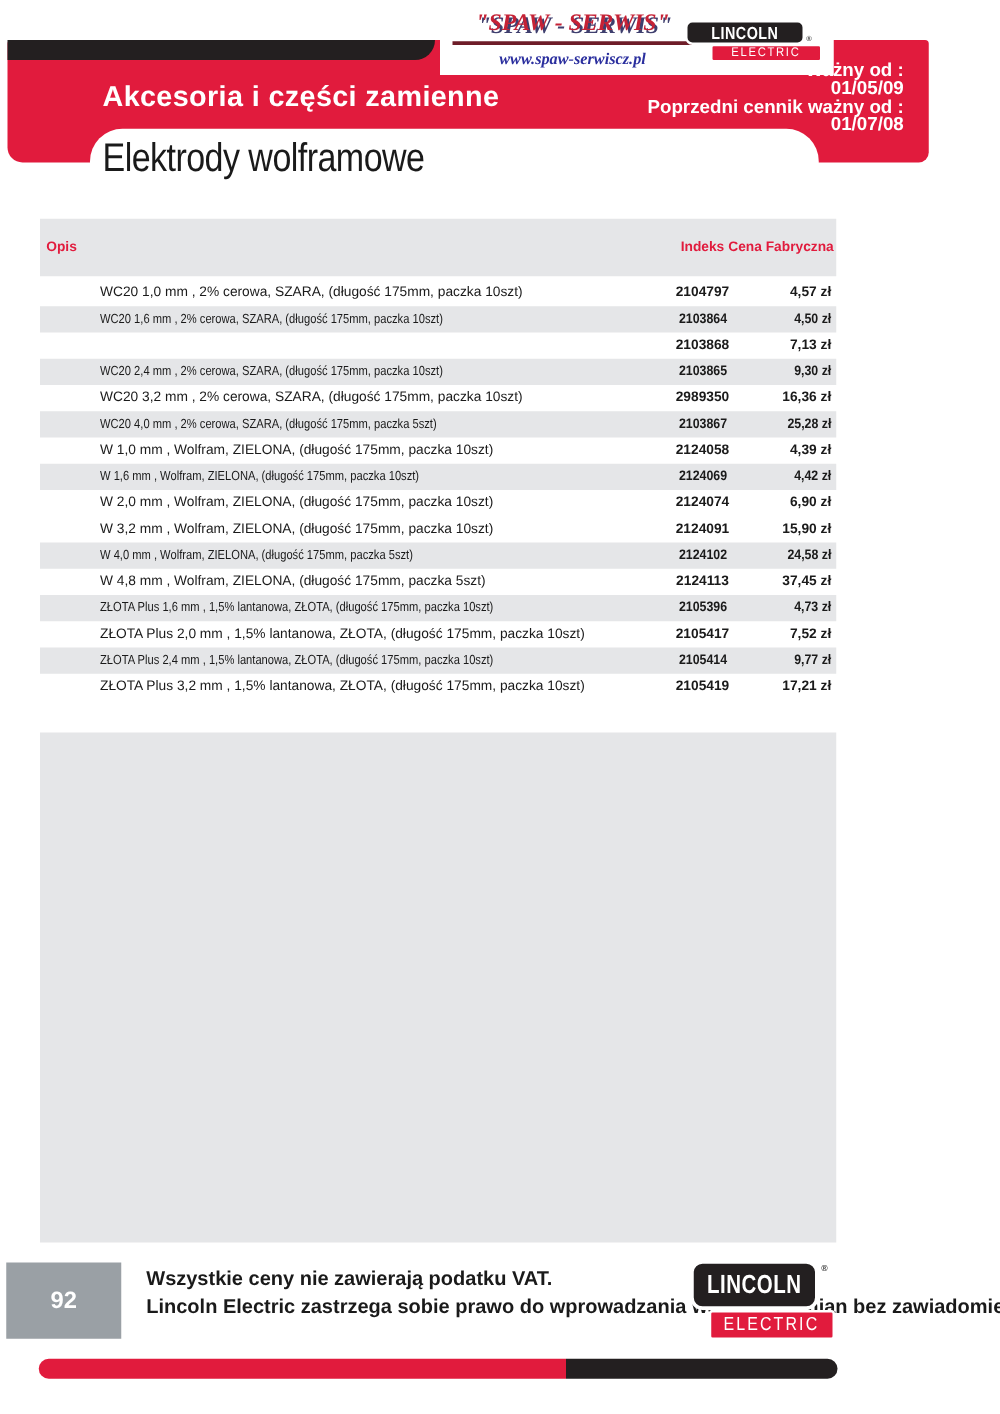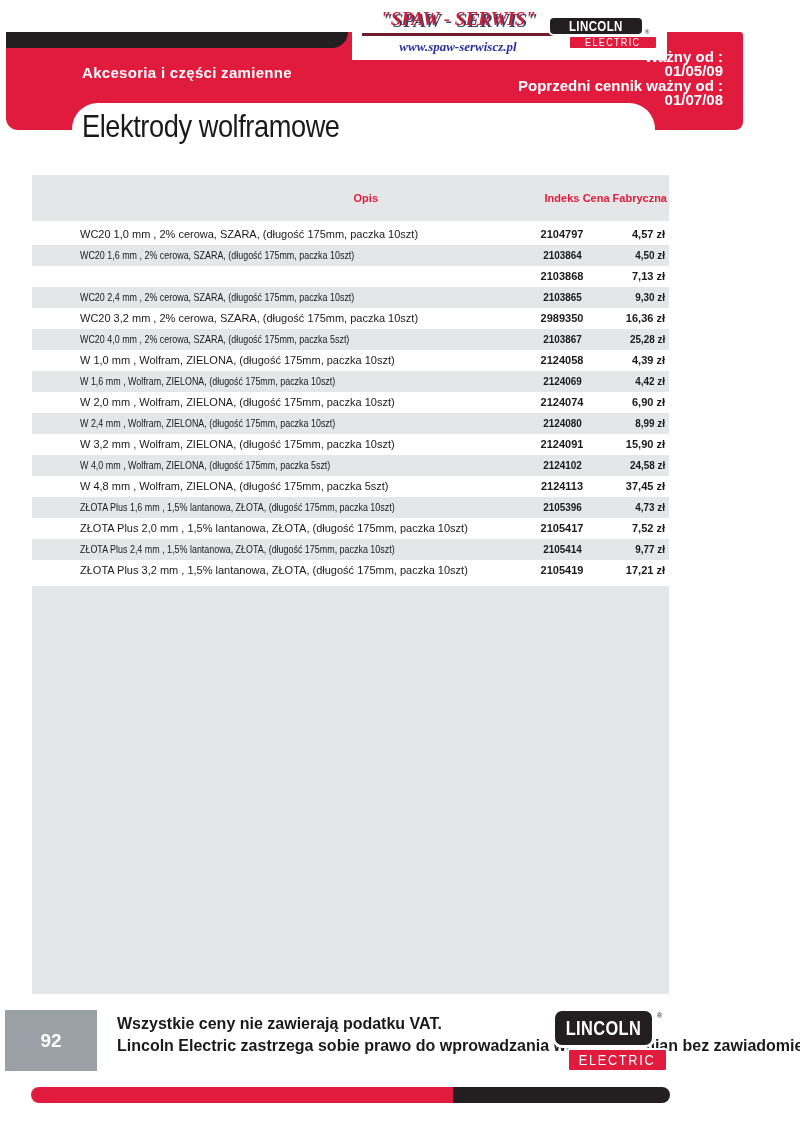--- a/index.html
+++ b/index.html
@@ -29,31 +29,31 @@
     color:#fff;font-weight:bold;text-align:center;overflow:visible;white-space:nowrap;}
   .lin-box-hdr{left:196px;top:16px;width:96px;height:20px;font-size:14px;line-height:16px;}
   .lin-box-hdr .stretch{display:inline-block;transform:scaleX(.82);transform-origin:center;letter-spacing:.5px;}
   .reg-hdr{left:293px;top:29px;font-size:6px;color:#555;font-weight:bold;}
   .ele-box{box-sizing:border-box;background:#e11b3d;border:2px solid #fff;border-radius:3px;
     color:#fff;font-weight:normal;text-align:center;white-space:nowrap;}
   .ele-box-hdr{left:216px;top:35px;width:90px;height:15px;font-size:10px;line-height:11px;}
   .ele-box-hdr .stretch{display:inline-block;transform:scaleX(.9);transform-origin:center;letter-spacing:1.5px;}
   .dates{right:77px;top:50px;width:220px;text-align:right;color:#fff;
     font-size:15px;font-weight:bold;line-height:14.3px;white-space:nowrap;}
-  .banner-title{left:82px;top:64px;color:#fff;font-size:15px;font-weight:bold;
+  .banner-title{left:82px;top:64px;color:#fff;font-size:23px;font-weight:bold;
     letter-spacing:.3px;white-space:nowrap;}
   .page-title{left:82px;top:108px;color:#1a1a1a;font-size:32px;font-weight:400;
     letter-spacing:-.5px;transform:scaleX(.85);transform-origin:left center;white-space:nowrap;}
 
   
   .table{left:32px;top:175px;width:637px;}
   .thead{position:relative;height:46px;background:#e5e6e8;}
   .th{position:absolute;top:0;height:46px;line-height:46px;color:#e11b3d;
     font-size:11px;font-weight:bold;}
-  .th-opis{left:16px;width:330px;text-align:right;}
+  .th-opis{left:5px;width:330px;text-align:left;}
   .th-indeks{left:470px;width:120px;text-align:center;}
   .th-cena{right:2px;width:140px;text-align:right;}
   .rows{position:relative;margin-top:3px;}
   .row{position:relative;height:21px;line-height:21px;font-size:11px;color:#1a1a1a;}
   .row.striped{background:#e5e6e8;}
   .cell{position:absolute;top:0;height:21px;white-space:nowrap;}
   .c-opis{left:48px;right:200px;}
   .c-indeks{left:470px;width:120px;text-align:center;font-weight:bold;}
   .c-cena{right:4px;width:110px;text-align:right;font-weight:bold;}
   .cell span{display:inline-block;}
@@ -161,25 +161,20 @@
     <div class="cell c-indeks"><span>2124069</span></div>
     <div class="cell c-cena"><span>4,42 zł</span></div>
   </div>
 
   <div class="row">
     <div class="cell c-opis"><span>W 2,0 mm , Wolfram, ZIELONA, (długość 175mm, paczka 10szt)</span></div>
     <div class="cell c-indeks"><span>2124074</span></div>
     <div class="cell c-cena"><span>6,90 zł</span></div>
   </div>
 
-  <div class="row striped">
-    <div class="cell c-opis"><span>W 2,4 mm , Wolfram, ZIELONA, (długość 175mm, paczka 10szt)</span></div>
-    <div class="cell c-indeks"><span>2124080</span></div>
-    <div class="cell c-cena"><span>8,99 zł</span></div>
-  </div>
 
   <div class="row">
     <div class="cell c-opis"><span>W 3,2 mm , Wolfram, ZIELONA, (długość 175mm, paczka 10szt)</span></div>
     <div class="cell c-indeks"><span>2124091</span></div>
     <div class="cell c-cena"><span>15,90 zł</span></div>
   </div>
 
   <div class="row striped">
     <div class="cell c-opis"><span>W 4,0 mm , Wolfram, ZIELONA, (długość 175mm, paczka 5szt)</span></div>
     <div class="cell c-indeks"><span>2124102</span></div>

